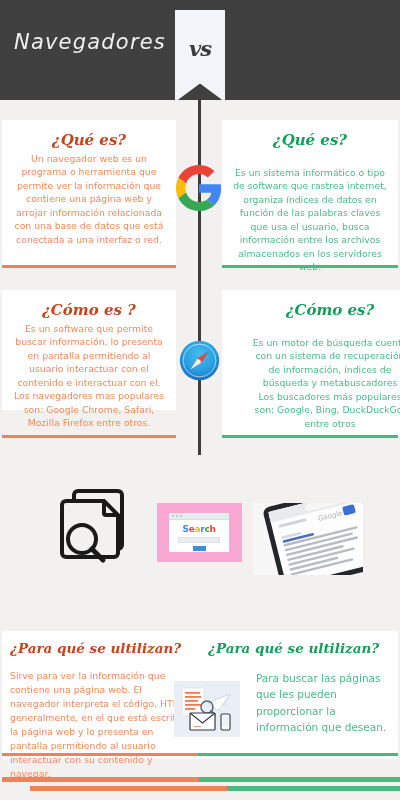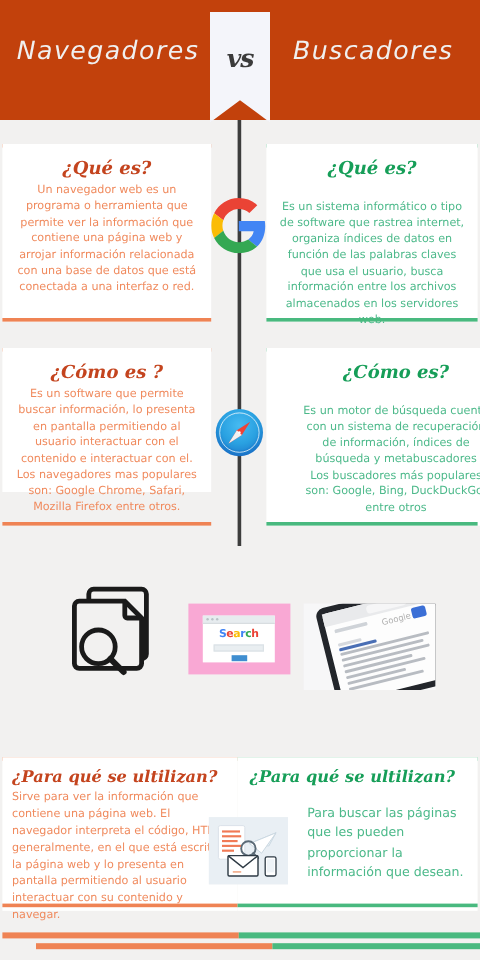--- a/index.html
+++ b/index.html
@@ -16,21 +16,21 @@
     height: 800px;
     overflow: hidden;
     background: #f2f1f0;
   }
 
   
   .header {
     position: absolute;
     left: 0; top: 0;
     width: 400px; height: 100px;
-    background: #c2410c;
+    background: #404040;
   }
   .header-title {
     position: absolute;
     top: 30px;
     font-family: "DejaVu Sans", sans-serif;
     font-size: 21px;
     color: #f0f0f0;
     letter-spacing: 1.2px;
     font-style: italic;
     font-weight: 300;
@@ -191,21 +191,21 @@
 
   
   .b-left  { left: 2px;   top: 631px; width: 196px; height: 128px; }
   .b-right { left: 198px; top: 631px; width: 200px; height: 128px; }
 
   .bottom-heading {
     font-family: "DejaVu Serif", serif;
     font-weight: bold;
     font-style: italic;
     font-size: 13.5px;
-    margin: 0 0 2px 0;
+    margin: 0 0 13px 0;
   }
   .bottom-heading.orange { color: #c4441e; }
   .bottom-heading.green  { color: #169e58; }
 
   .bottom-body {
     font-family: "DejaVu Sans", sans-serif;
     font-size: 9.3px;
     line-height: 1.5;
     margin: 0;
     text-align: left;
@@ -225,21 +225,20 @@
   
   .fbar { position: absolute; height: 5px; }
 </style>
 </head>
 <body>
 
 <div id="page">
 
   <div class="header">
     <div class="header-title left">Navegadores</div>
-    <div class="header-title right">Buscadores</div>
   </div>
   <div class="vs-ribbon">
     <div class="vs-text">vs</div>
   </div>
 
   <div class="spine"></div>
 
   <div class="rule orange" style="left:2px;  top:120px; width:174px;"></div>
   <div class="rule green" style="left:222px;top:120px; width:176px;"></div>
   <div class="panel p1-left">

